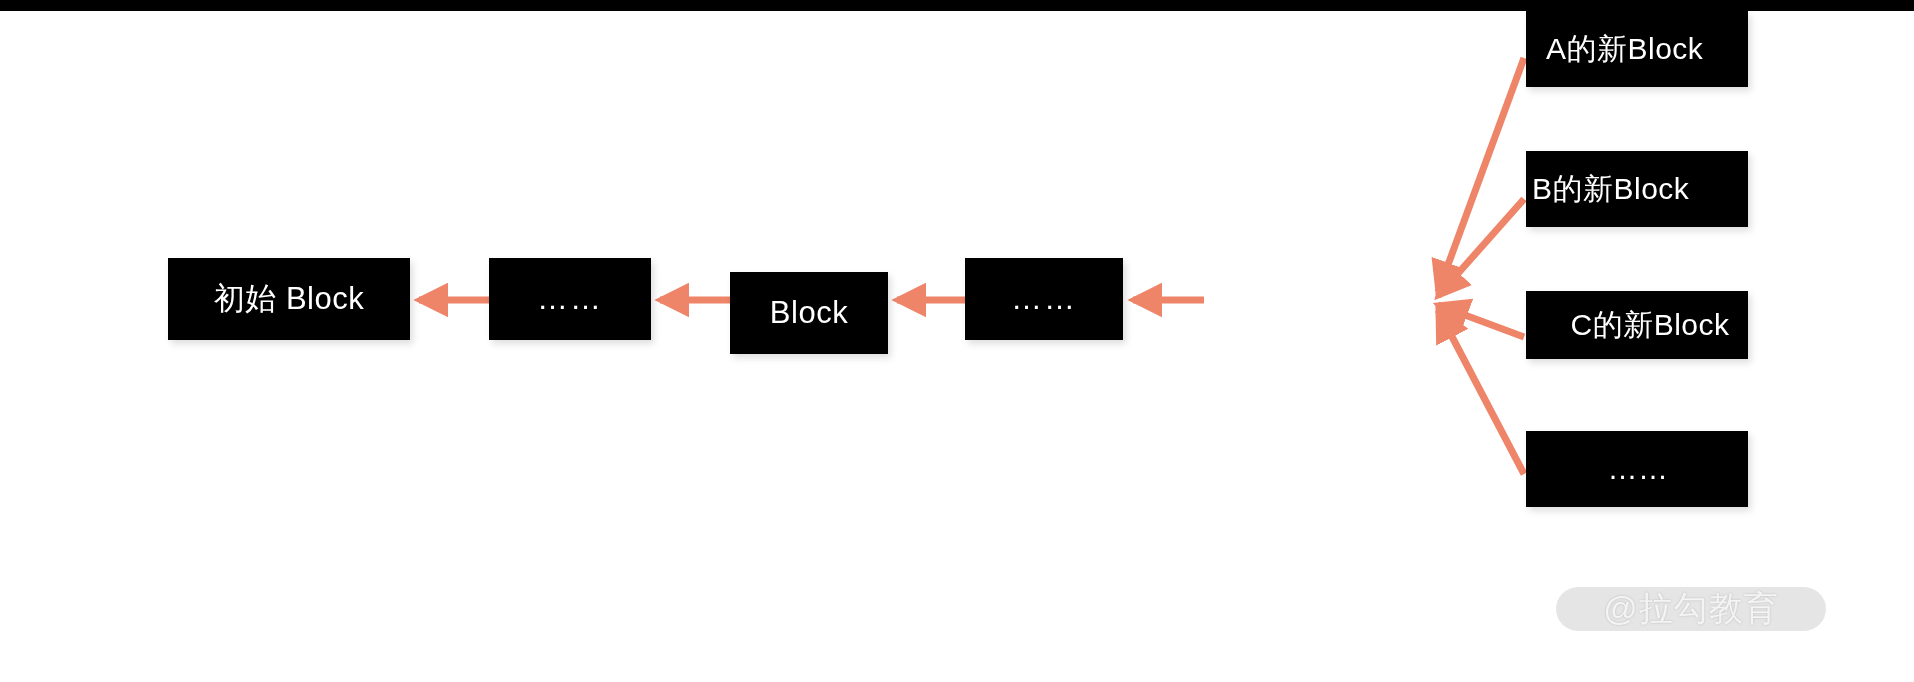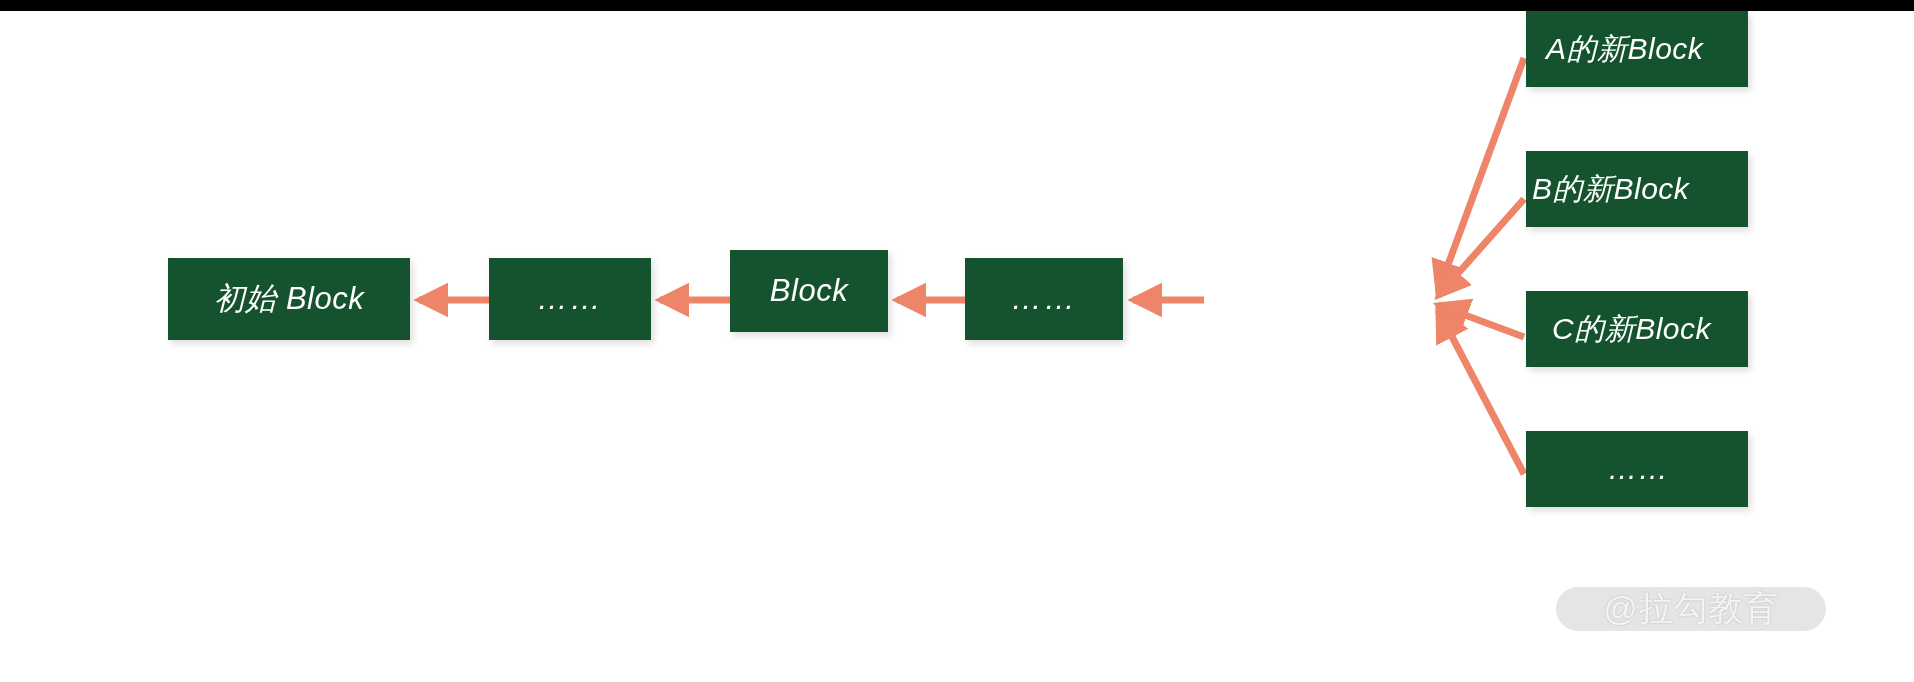--- a/index.html
+++ b/index.html
@@ -22,48 +22,47 @@
   }
   
   #connectors {
     position:absolute; left:0; top:0;
     width:1914px; height:682px;
     pointer-events:none;
   }
   
   .node {
     position:absolute;
-    background:#14532d;
+    background:#000000;
     color:#ffffff;
     display:flex;
     align-items:center;
     justify-content:center;
     box-shadow:3px 4px 7px rgba(0,0,0,0.13);
     white-space:nowrap;
     letter-spacing:0.5px;
-    font-style:italic;
   }
   .node .label { display:block; }
 
   
   .chain-node { font-size:31px; font-weight:400; }
   .chain-node.dots { font-size:31px; letter-spacing:2px; }
 
   #node-genesis  { left:168px; top:258px; width:242px; height:82px; }
   #node-dots-1   { left:489px; top:258px; width:162px; height:82px; }
-  #node-block    { left:730px; top:250px; width:158px; height:82px; }
+  #node-block    { left:730px; top:272px; width:158px; height:82px; }
   #node-dots-2   { left:965px; top:258px; width:158px; height:82px; }
   #node-terminal { left:1204px; top:258px; width:224px; height:82px; }
 
   
   .branch-node { font-size:30px; font-weight:400; }
   .branch-node .label { padding-left:2px; }
   #node-branch-a { left:1526px; top:11px;  width:222px; height:76px; justify-content:flex-start; padding-left:18px; }
   #node-branch-b { left:1526px; top:151px; width:222px; height:76px; justify-content:flex-start; padding-left:4px; }
-  #node-branch-c { left:1526px; top:291px; width:222px; height:76px; justify-content:flex-start; padding-left:24px; }
+  #node-branch-c { left:1526px; top:291px; width:222px; height:68px; justify-content:center; padding-left:24px; }
   #node-branch-d { left:1526px; top:431px; width:222px; height:76px; justify-content:center; }
 
   
   #watermark {
     position:absolute;
     left:1556px; top:587px;
     width:270px; height:44px;
     border-radius:32px;
     background:rgba(0,0,0,0.10);
     display:flex; align-items:center; justify-content:center;

